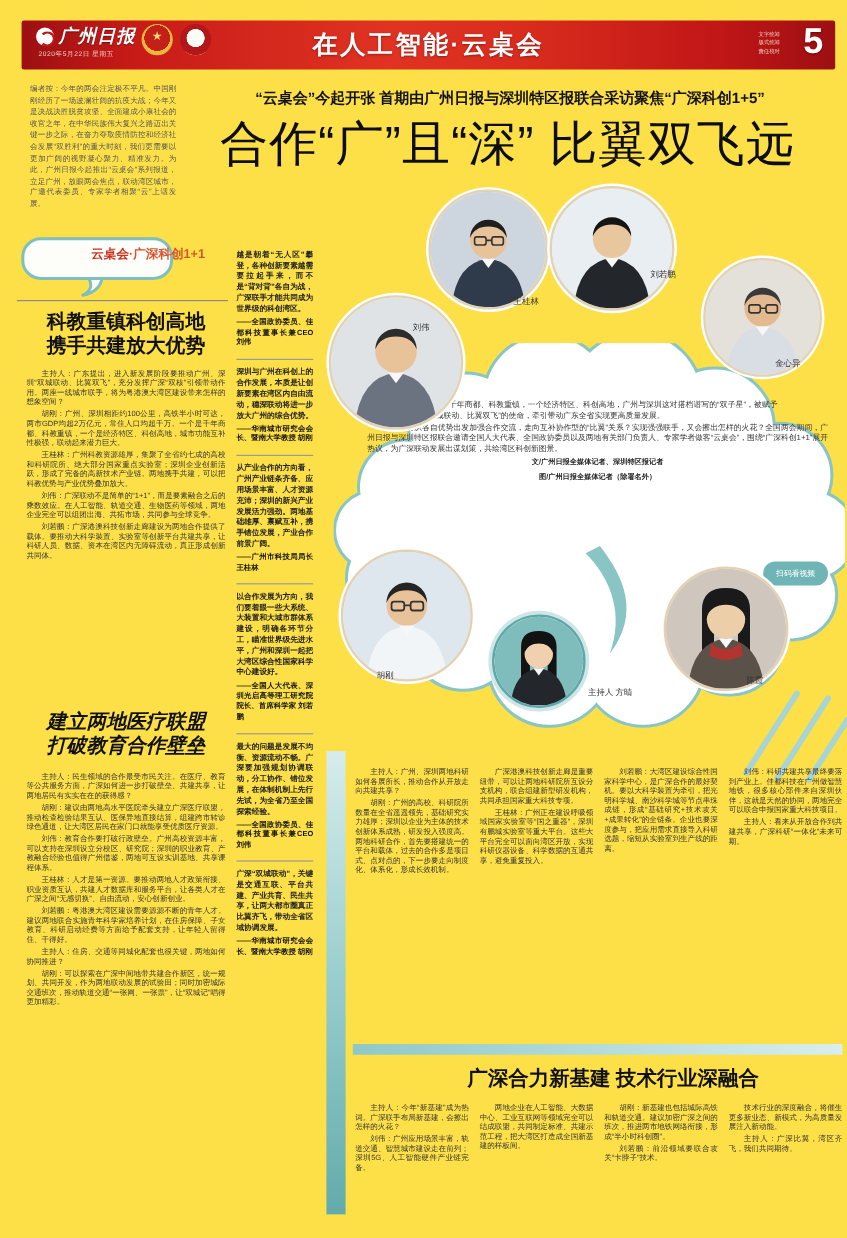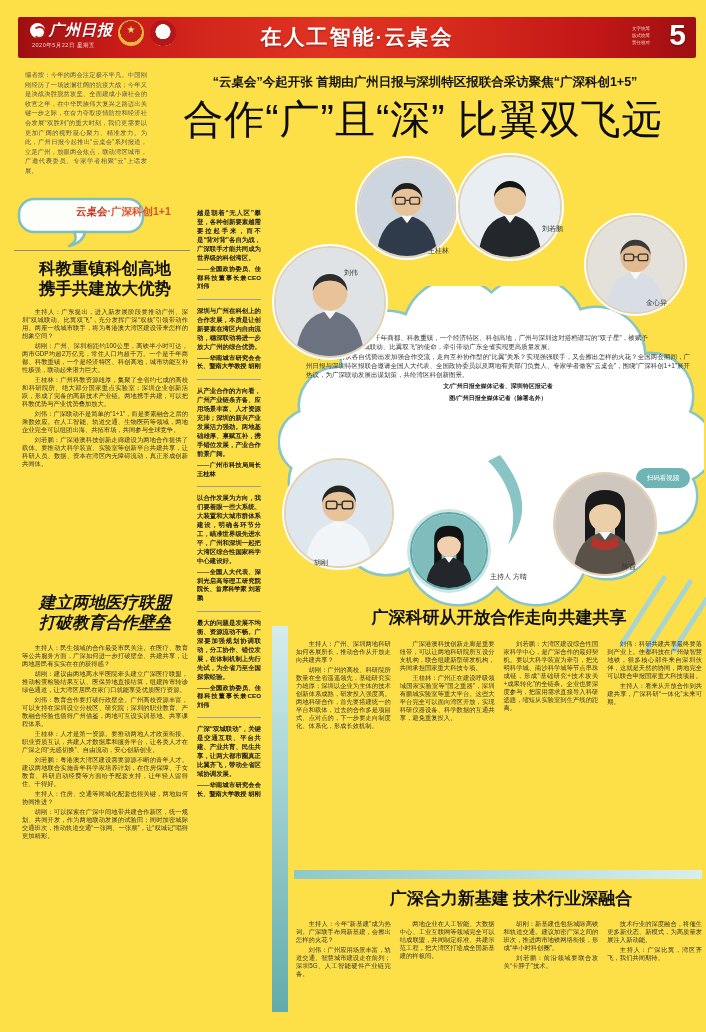--- a/index.html
+++ b/index.html
@@ -306,21 +306,20 @@
     <path d="M34 40 a16 16 0 0 1 32 0 q-4 -10 -16 -10 t-16 10 z" fill="#1a1a1a"></path>
 
     <path d="M50 58 q-28 3 -32 42 h64 q-4 -39 -32 -42 z" fill="#5a5248"></path>
     <path d="M44 58 l6 8 l6 -8 z" fill="#f7f7f7"></path>
     <path d="M38 62 q12 10 24 0 l2 10 q-14 8 -28 0 z" fill="#b3342e"></path>
   </svg>
       </div>
       <div class="person-label" style="left: 622px; top: 562px;">陈霞</div>
     </div>
 
-  <h2 class="art-title" style="left:296px;top:606px;width:406px;">广深科研从开放合作走向共建共享</h2>
   <div class="cols" style="left:296px;top:640px;width:406px;height:222px;overflow:hidden;" id="colsA">
       <div class="col">
         <p>主持人：广州、深圳两地科研如何各展所长，推动合作从开放走向共建共享？</p>
         <p>胡刚：广州的高校、科研院所数量在全省遥遥领先，基础研究实力雄厚；深圳以企业为主体的技术创新体系成熟，研发投入强度高。两地科研合作，首先要搭建统一的平台和载体，过去的合作多是项目式、点对点的，下一步要走向制度化、体系化，形成长效机制。</p>
       </div>
       <div class="col">
         <p>广深港澳科技创新走廊是重要纽带，可以让两地科研院所互设分支机构，联合组建新型研发机构，共同承担国家重大科技专项。</p>
         <p>王桂林：广州正在建设呼吸领域国家实验室等“国之重器”，深圳有鹏城实验室等重大平台。这些大平台完全可以面向湾区开放，实现科研仪器设备、科学数据的互通共享，避免重复投入。</p>
       </div>
       <div class="col">

